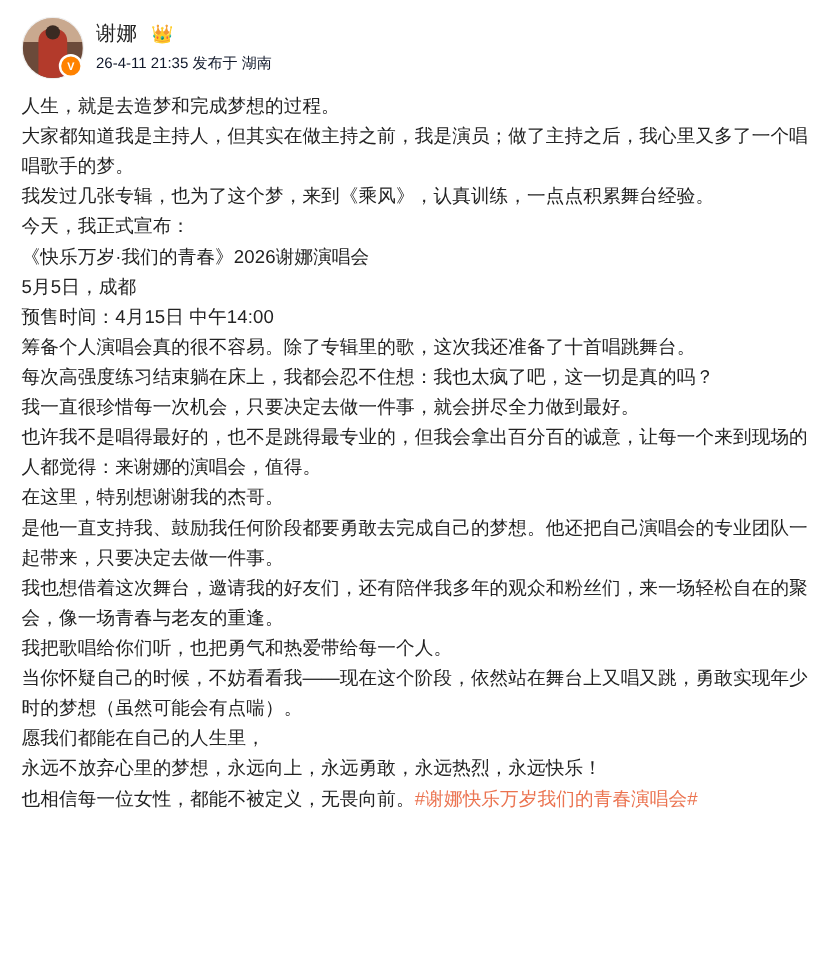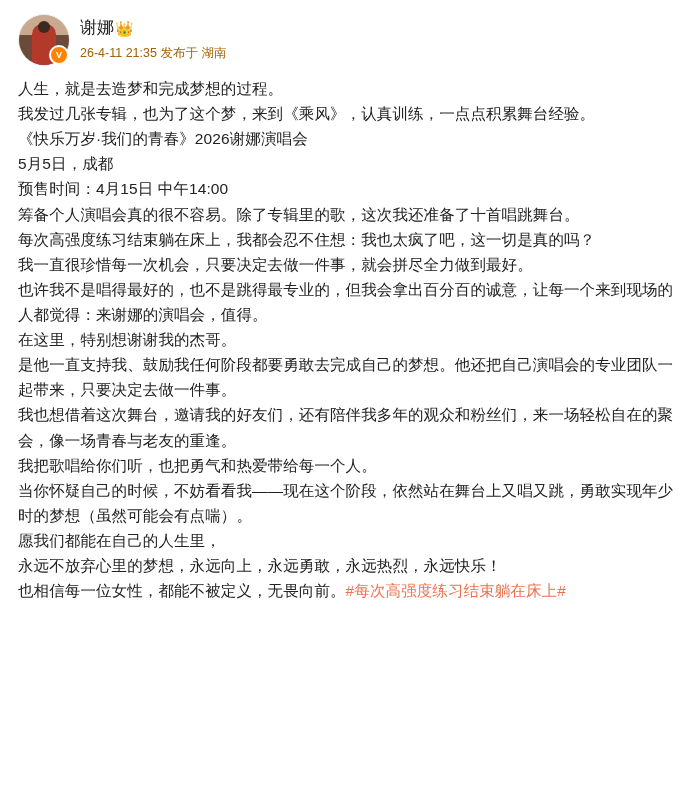--- a/index.html
+++ b/index.html
@@ -85,36 +85,36 @@
     text-align: center;
     font-weight: bold;
   }
   .meta {
     padding-top: 4px;
     min-width: 0;
   }
   .name-row {
     display: flex;
     align-items: center;
-    gap: 1px;
+    gap: 12px;
     line-height: 1.2;
   }
   .username {
     font-size: 17px;
     color: #222;
     font-weight: 500;
   }
   .crown-icon {
     font-size: 15px;
     line-height: 1;
   }
   .subline {
     margin-top: 7px;
     font-size: 12.5px;
-    color: #a16207;
+    color: #0f172a;
     line-height: 1.3;
   }
   .content {
     padding: 6px 0 10px 0;
     font-size: 15.5px;
     line-height: 1.62;
     color: #222222;
     letter-spacing: 0.1px;
   }
   .content p {
@@ -147,31 +147,33 @@
       </div>
       <div class="subline">
         <span>26-4-11 21:35</span>
         <span>发布于 湖南</span>
       </div>
     </div>
   </div>
 
   <div class="content">
     <p>人生，就是去造梦和完成梦想的过程。</p>
+    <p>大家都知道我是主持人，但其实在做主持之前，我是演员；做了主持之后，我心里又多了一个唱唱歌手的梦。</p>
     <p>我发过几张专辑，也为了这个梦，来到《乘风》，认真训练，一点点积累舞台经验。</p>
+    <p>今天，我正式宣布：</p>
     <p>《快乐万岁·我们的青春》2026谢娜演唱会</p>
     <p>5月5日，成都</p>
     <p>预售时间：4月15日 中午14:00</p>
     <p>筹备个人演唱会真的很不容易。除了专辑里的歌，这次我还准备了十首唱跳舞台。</p>
     <p>每次高强度练习结束躺在床上，我都会忍不住想：我也太疯了吧，这一切是真的吗？</p>
     <p>我一直很珍惜每一次机会，只要决定去做一件事，就会拼尽全力做到最好。</p>
     <p>也许我不是唱得最好的，也不是跳得最专业的，但我会拿出百分百的诚意，让每一个来到现场的人都觉得：来谢娜的演唱会，值得。</p>
     <p>在这里，特别想谢谢我的杰哥。</p>
     <p>是他一直支持我、鼓励我任何阶段都要勇敢去完成自己的梦想。他还把自己演唱会的专业团队一起带来，只要决定去做一件事。</p>
     <p>我也想借着这次舞台，邀请我的好友们，还有陪伴我多年的观众和粉丝们，来一场轻松自在的聚会，像一场青春与老友的重逢。</p>
     <p>我把歌唱给你们听，也把勇气和热爱带给每一个人。</p>
     <p>当你怀疑自己的时候，不妨看看我——现在这个阶段，依然站在舞台上又唱又跳，勇敢实现年少时的梦想（虽然可能会有点喘）。</p>
     <p>愿我们都能在自己的人生里，</p>
     <p>永远不放弃心里的梦想，永远向上，永远勇敢，永远热烈，永远快乐！</p>
-    <p><span>也相信每一位女性，都能不被定义，无畏向前。</span><span class="topic">#每次高强度练习结束躺在床上#</span></p>
+    <p><span>也相信每一位女性，都能不被定义，无畏向前。</span><span class="topic">#谢娜快乐万岁我们的青春演唱会#</span></p>
   </div>
 
 </div>
 
 </body></html>

